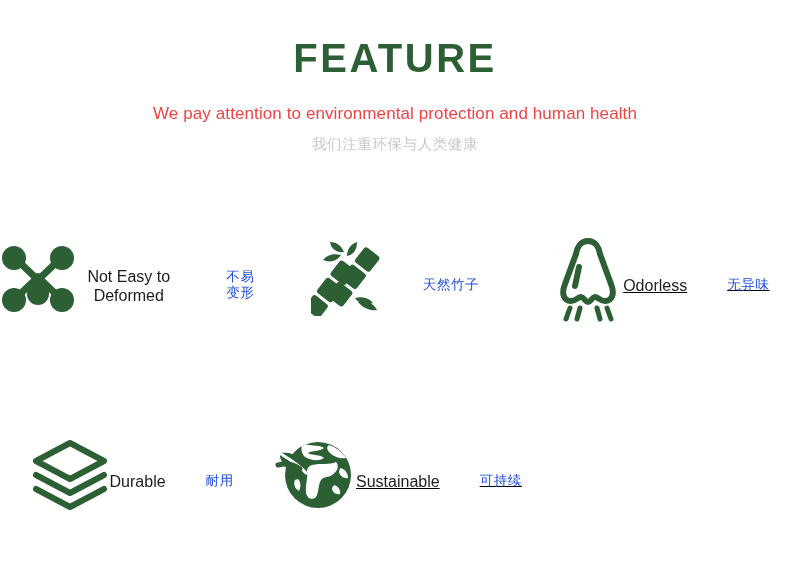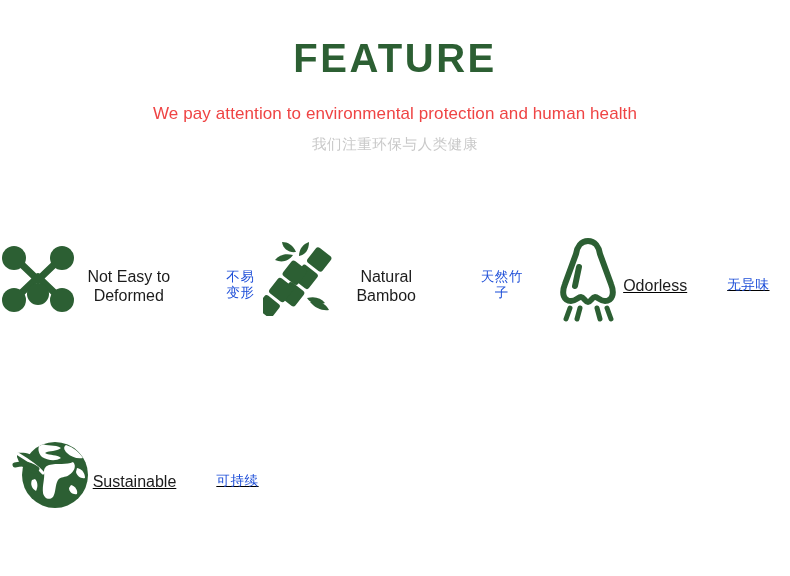--- a/index.html
+++ b/index.html
@@ -148,21 +148,20 @@
 
             <path d="M30 13 C22 11 16 13 12 18 C19 21 26 19 30 13 Z"></path>
             <path d="M33 10 C30 3 25 0 19 0 C20 7 26 11 33 10 Z"></path>
             <path d="M36 14 C36 7 40 2 46 0 C46 8 42 13 36 14 Z"></path>
 
             <path d="M44 56 C52 54 58 56 62 61 C55 64 48 62 44 56 Z"></path>
             <path d="M47 60 C52 66 59 69 66 68 C63 61 55 58 47 60 Z"></path>
           </g>
         </svg>
       </div>
-      <div class="cell-label">Natural Bamboo</div>
       <div class="cell-label-cn">天然竹子</div>
     </div>
 
     <div class="cell col-3 row-1">
       <div class="icon-wrap">
         <svg width="70" height="86" viewBox="0 0 70 86" aria-hidden="true">
           <g stroke="#2c5f33" fill="none" stroke-linecap="round" stroke-linejoin="round">
 
             <path d="M35 5
                      C28 5 24 11 23 18
@@ -183,20 +182,33 @@
             <path d="M44 72 L47 83" stroke-width="5"></path>
             <path d="M54 72 L58 83" stroke-width="5"></path>
           </g>
         </svg>
       </div>
       <div class="cell-label">Odorless</div>
       <div class="cell-label-cn">无异味</div>
     </div>
 
 
+    <div class="cell col-2 row-2">
+      <div class="icon-wrap">
+        <svg width="80" height="72" viewBox="0 0 80 72" aria-hidden="true">
+          <g stroke="#2c5f33" stroke-width="6" fill="none" stroke-linejoin="round" stroke-linecap="round">
+            <path d="M40 4 L74 22 L40 40 L6 22 Z"></path>
+            <path d="M6 36 L40 54 L74 36"></path>
+            <path d="M6 50 L40 68 L74 50"></path>
+          </g>
+        </svg>
+      </div>
+      <div class="cell-label">Durable</div>
+      <div class="cell-label-cn">耐用</div>
+    </div>
 
     <div class="cell col-3 row-2">
       <div class="icon-wrap">
         <svg width="82" height="80" viewBox="0 0 82 80" aria-hidden="true">
           <defs>
             <clipPath id="globeClip">
               <circle cx="44" cy="40" r="33"></circle>
             </clipPath>
           </defs>
 

